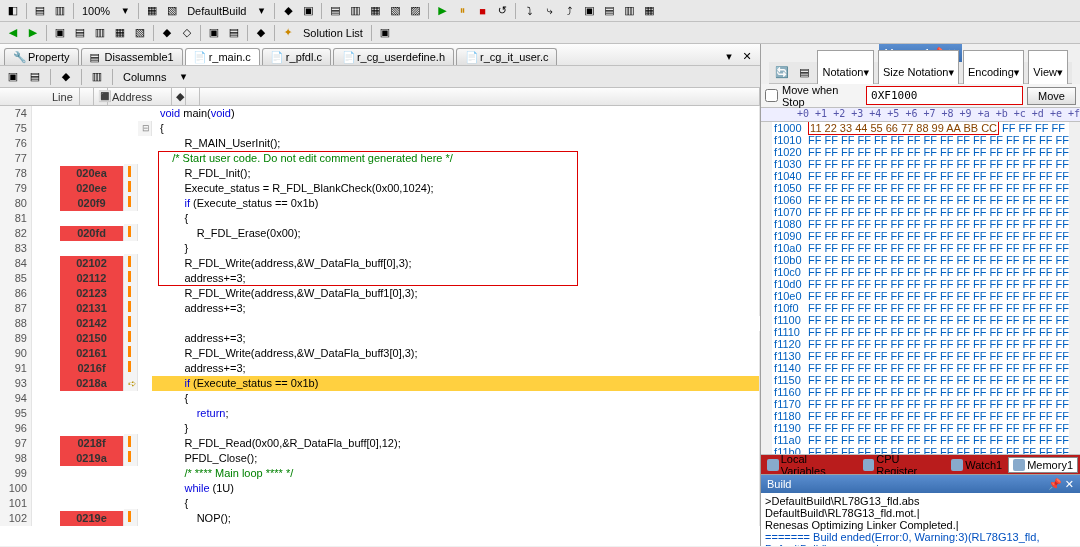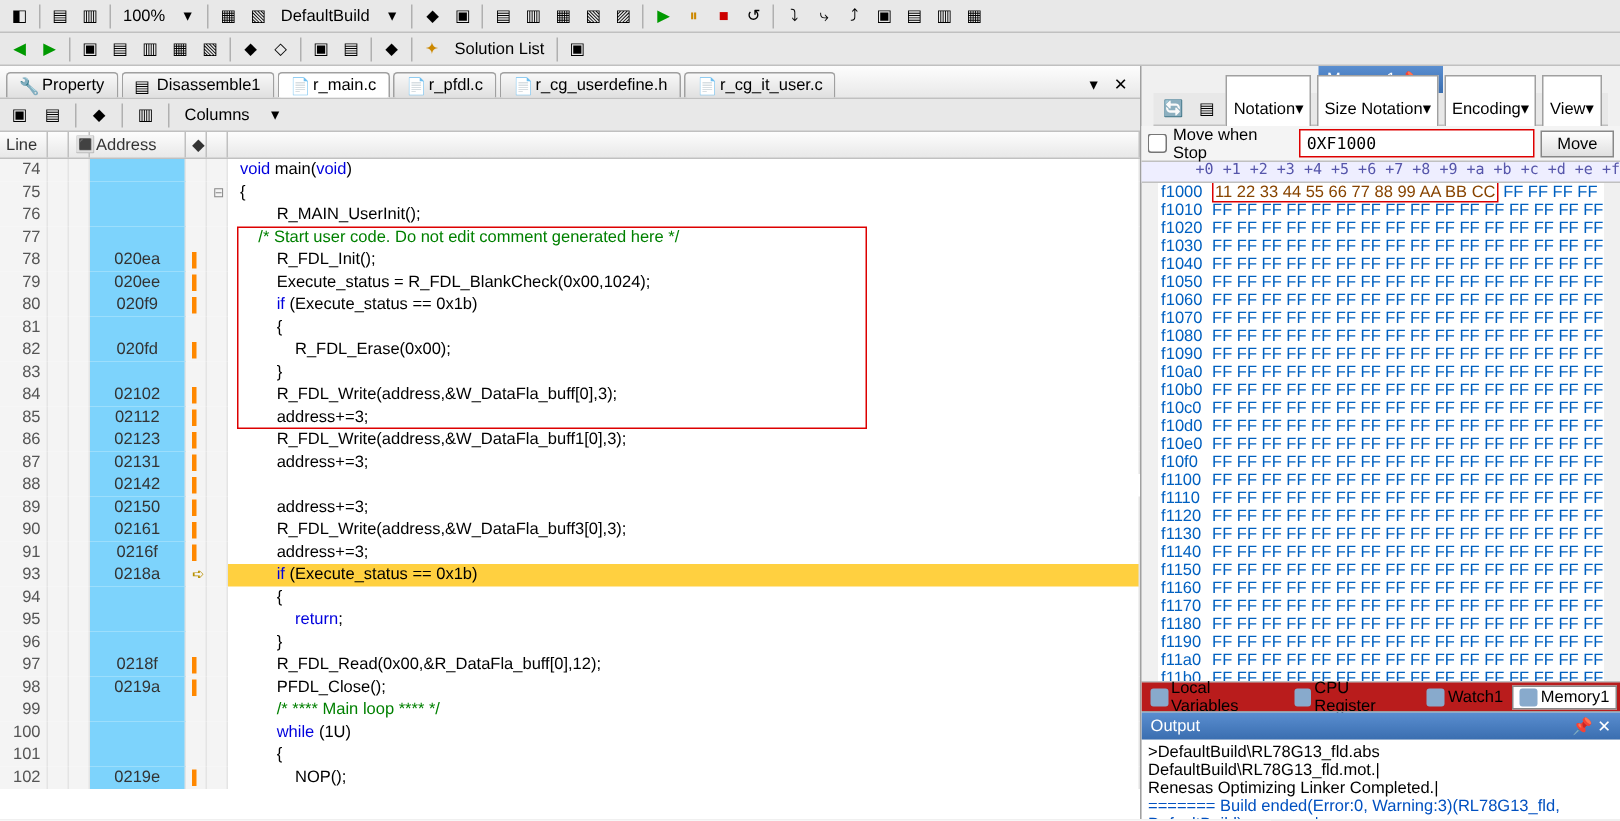--- a/index.html
+++ b/index.html
@@ -10,28 +10,28 @@
 .tb-text { padding:0 4px; }
 .main-area { display:flex; height:502px; }
 .left-pane { width:800px; height:100%; display:flex; flex-direction:column; border-right:1px solid #a0a0a0; }
 .tabs-row { height:22px; background:linear-gradient(#fdfdfd,#e8e8e8); border-bottom:1px solid #c0c0c0; display:flex; align-items:flex-end; padding:0 4px; gap:0; }
 .tab { padding:2px 8px; border:1px solid #a0a0a0; border-bottom:none; background:linear-gradient(#f8f8f8,#e0e0e0); border-radius:3px 3px 0 0; margin-right:2px; font-size:11px; cursor:pointer; display:flex; align-items:center; gap:3px; }
 .tab.active { background:#fff; }
 .tab-icon { width:12px; height:12px; display:inline-block; }
 .mini-toolbar { height:22px; background:#e8e8e8; border-bottom:1px solid #c0c0c0; display:flex; align-items:center; padding:0 4px; gap:4px; }
 .code-header { height:18px; background:linear-gradient(#fdfdfd,#e8e8e8); border-bottom:1px solid #c0c0c0; display:flex; }
 .hcol { border-right:1px solid #c0c0c0; padding:0 4px; display:flex; align-items:center; color:#333; }
-.hcol.line { width:32px; } .hcol.bp { width:14px; } .hcol.ev { width:14px; } .hcol.addr { width:64px; } .hcol.mk { width:14px; } .hcol.mk2 { width:14px; } .hcol.code { flex:1; }
+.hcol.line { width:32px;margin-left:48px; } .hcol.bp { width:14px; } .hcol.ev { width:14px; } .hcol.addr { width:64px; } .hcol.mk { width:14px; } .hcol.mk2 { width:14px; } .hcol.code { flex:1; }
 .code-body { flex:1; overflow:auto; background:#fff; font-family:Consolas,"Courier New",monospace; font-size:13px; }
-.code-row { display:flex; height:15px; line-height:15px; }
+.code-row { display:flex; height:15px; line-height:15px;align-items:flex-end; }
 .col { border-right:1px solid #e4e4e4; padding:0 4px; }
 .col.line { width:32px; text-align:right; color:#555; background:#f4f4f4; }
 .col.bp { width:14px; background:#f4f4f4; }
 .col.ev { width:14px; background:#f4f4f4; }
-.col.addr { width:64px; text-align:center; color:#333; background:#7dd3fc; }
+.col.addr { width:64px; text-align:center; color:#333; background:#ef4444;font-weight:bold; }
 .col.mk { width:14px; background:#f4f4f4; position:relative; }
 .col.mk2 { width:14px; background:#f4f4f4; }
 .col.code { flex:1; white-space:pre; padding-left:8px; position:relative; }
 .obar { width:3px; height:11px; background:#ff8800; display:inline-block; margin-top:2px; }
 .arrow { color:#b89000; font-size:10px; }
 .kw { color:#0000dd; } .cmt { color:#008000; }
 .hl-yellow { background:#ffd040 !important; }
 .redbox { position:absolute; border:1px solid #d00; pointer-events:none; }
 .right-pane { flex:1; display:flex; flex-direction:column;align-items:center; }
 .panel-title { height:18px; background:linear-gradient(#5a8ed0,#3a6eb0); color:#fff; padding:0 6px; display:flex; align-items:center; justify-content:space-between; font-size:11px; }
@@ -572,21 +572,21 @@
           <span class="btab-icon"></span>
           <span>Watch1</span>
         </div>
       <div class="btab" style="background:#fff;border:1px solid #888">
           <span class="btab-icon"></span>
           <span>Memory1</span>
         </div>
     </div>
     <div class="output-panel">
       <div class="panel-title">
-        <span>Output</span>
+        <span>Build</span>
         <span><span>📌</span> <span>✕</span></span>
       </div>
       <div class="out-body" id="out-body">
           <div>&gt;DefaultBuild\RL78G13_fld.abs DefaultBuild\RL78G13_fld.mot.|</div>
           <div>Renesas Optimizing Linker Completed.|</div>
           <div class="lnk">======= Build ended(Error:0, Warning:3)(RL78G13_fld, DefaultBuild) =======|</div>
         </div>
     </div>
   </div>
 </div>

